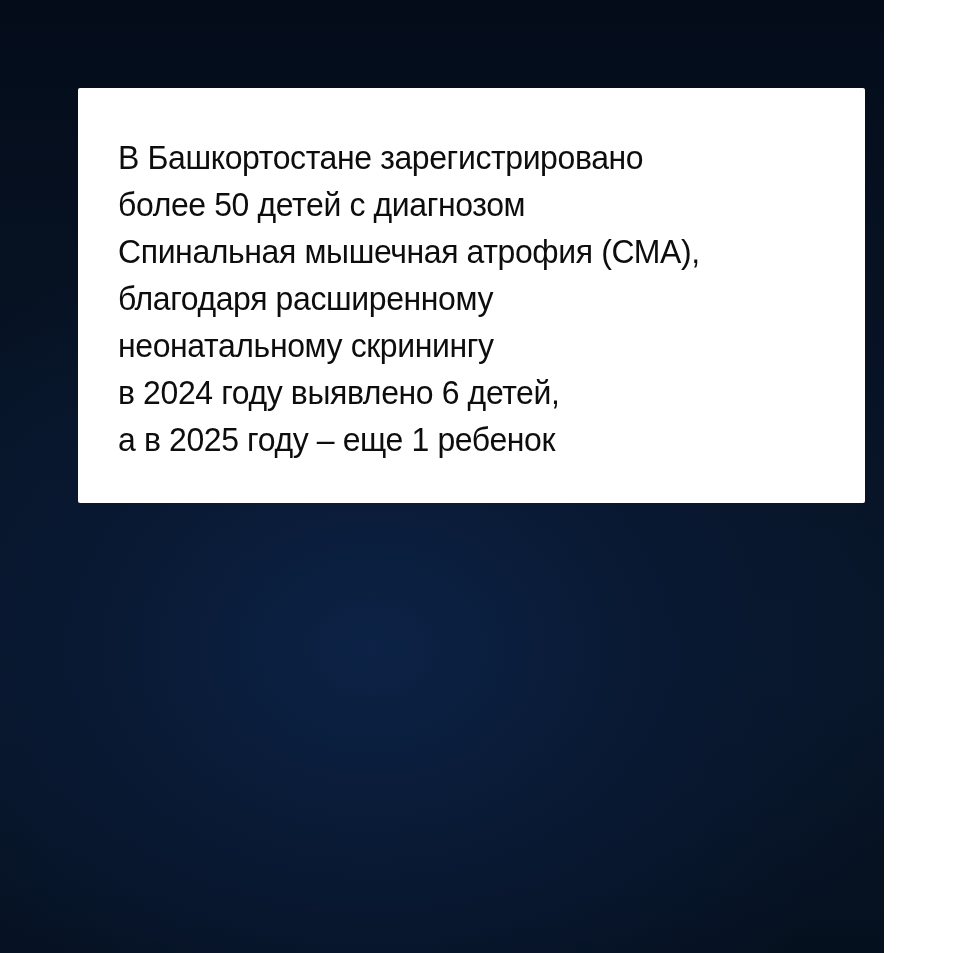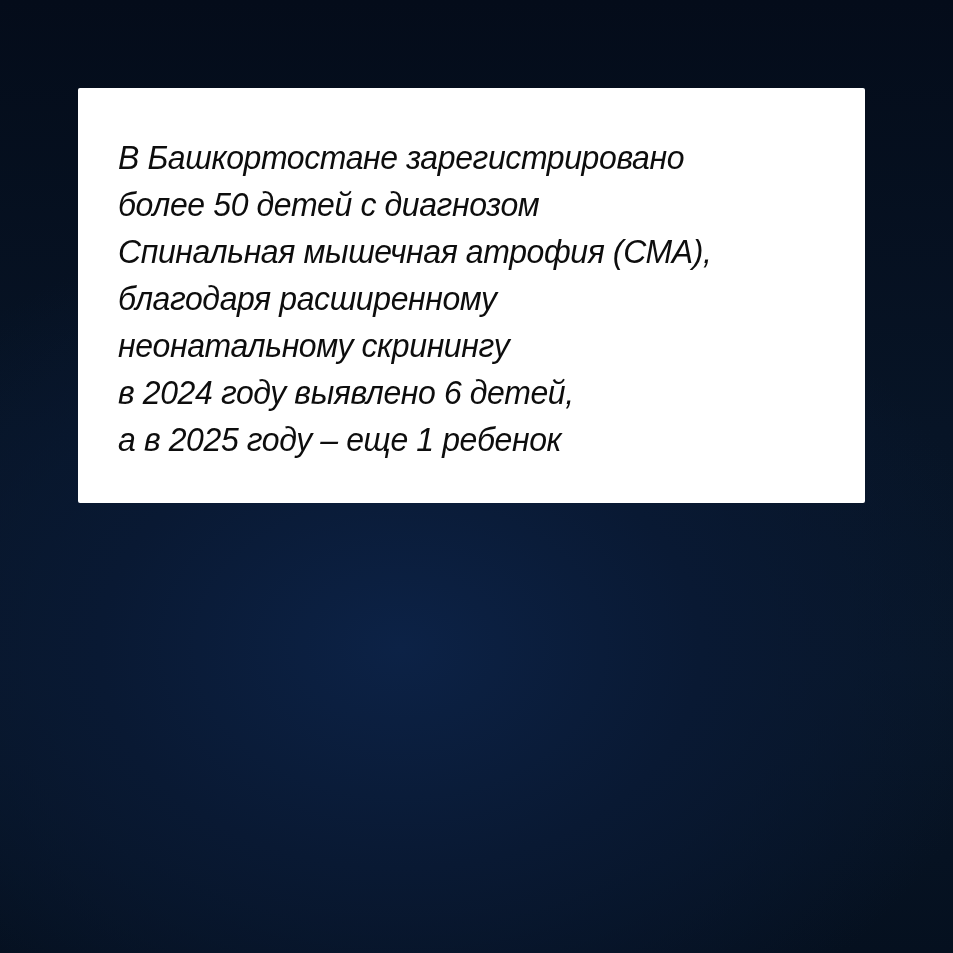--- a/index.html
+++ b/index.html
@@ -7,28 +7,27 @@
     padding: 0;
   }
   body {
     width: 953px;
     height: 953px;
     overflow: hidden;
     font-family: "Liberation Sans", sans-serif;
   }
   .stage {
     position: relative;
-    width: 953px;
+    width: 884px;
     height: 953px;
     
     background:
       radial-gradient(ellipse 75% 55% at 42% 68%, #0c2246 0%, #091933 42%, rgba(4,12,26,0) 85%),
       linear-gradient(180deg, #040c1a 0%, #071426 45%, #081628 70%, #05101f 100%);
     background-color: #050e1d;
-    font-style: italic;
   }
   .announcement-card {
     position: absolute;
     left: 78px;
     top: 88px;
     width: 787px;
     height: 415px;
     background: #ffffff;
     border-radius: 2px;
     box-sizing: border-box;

